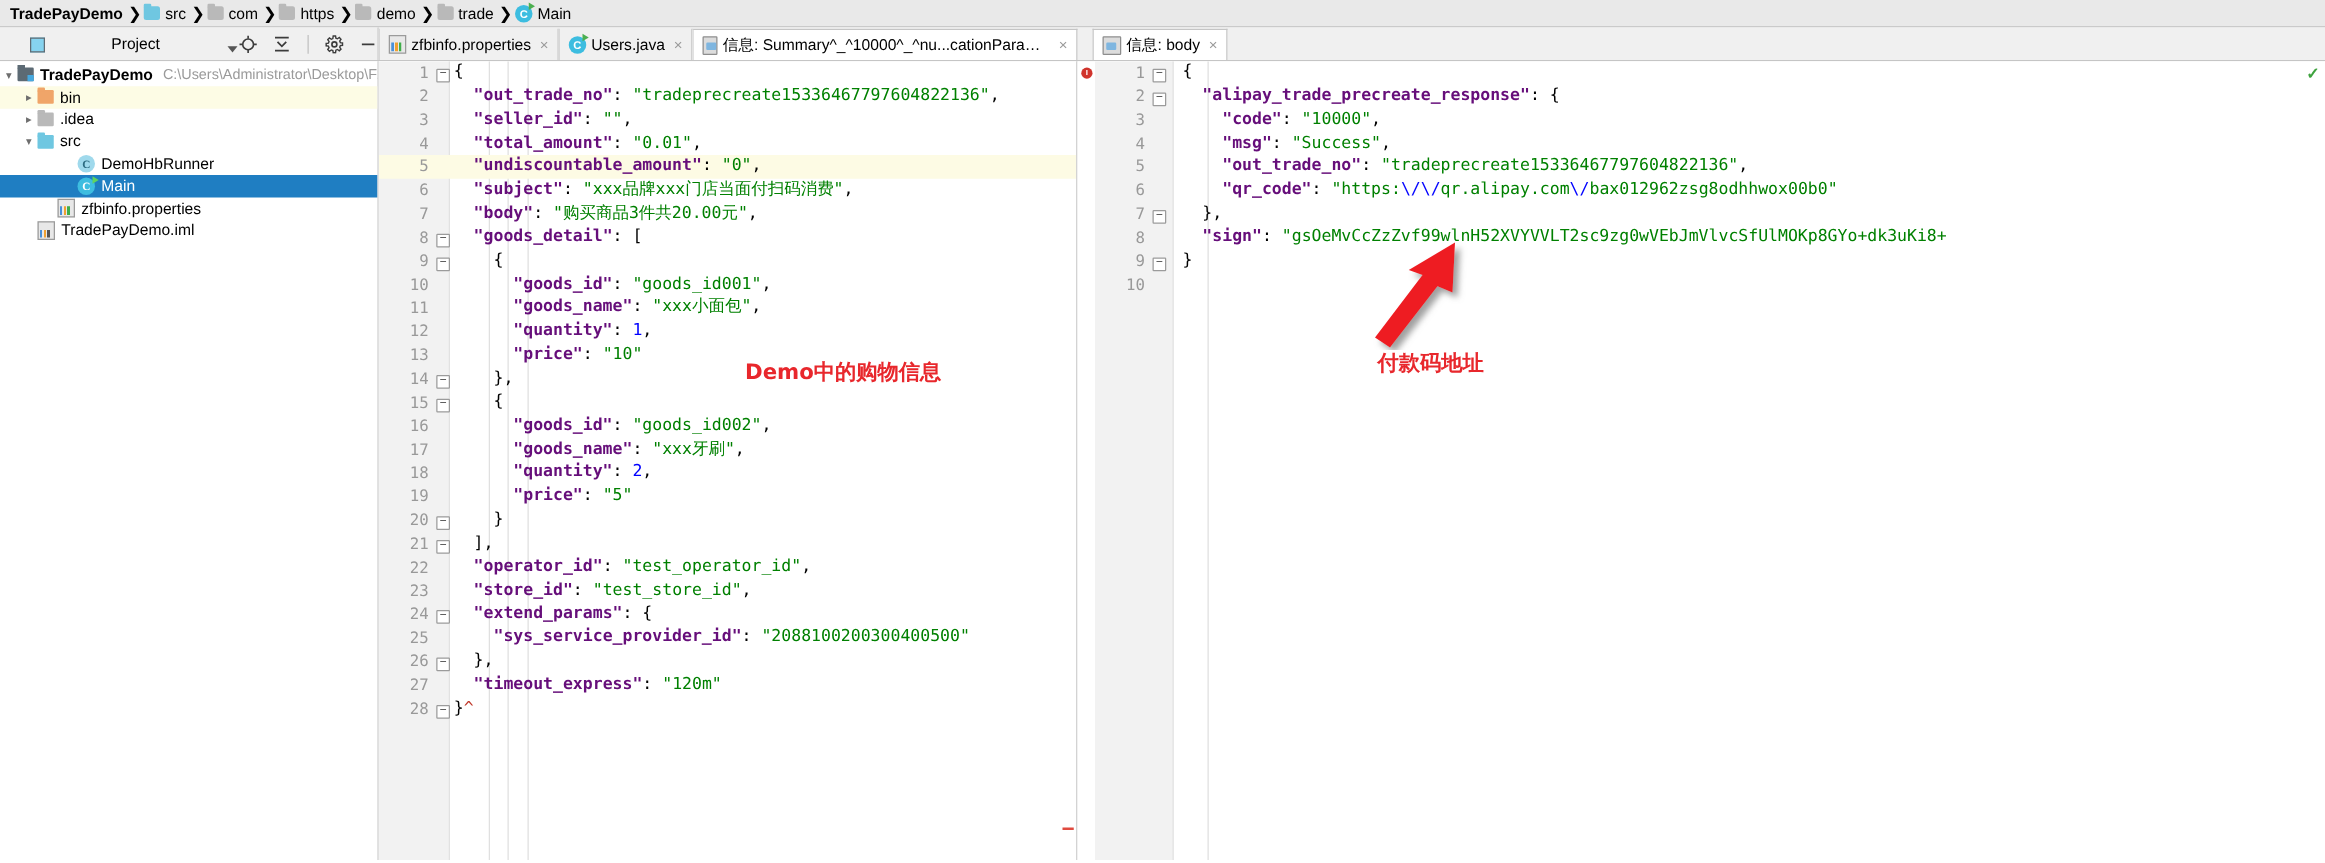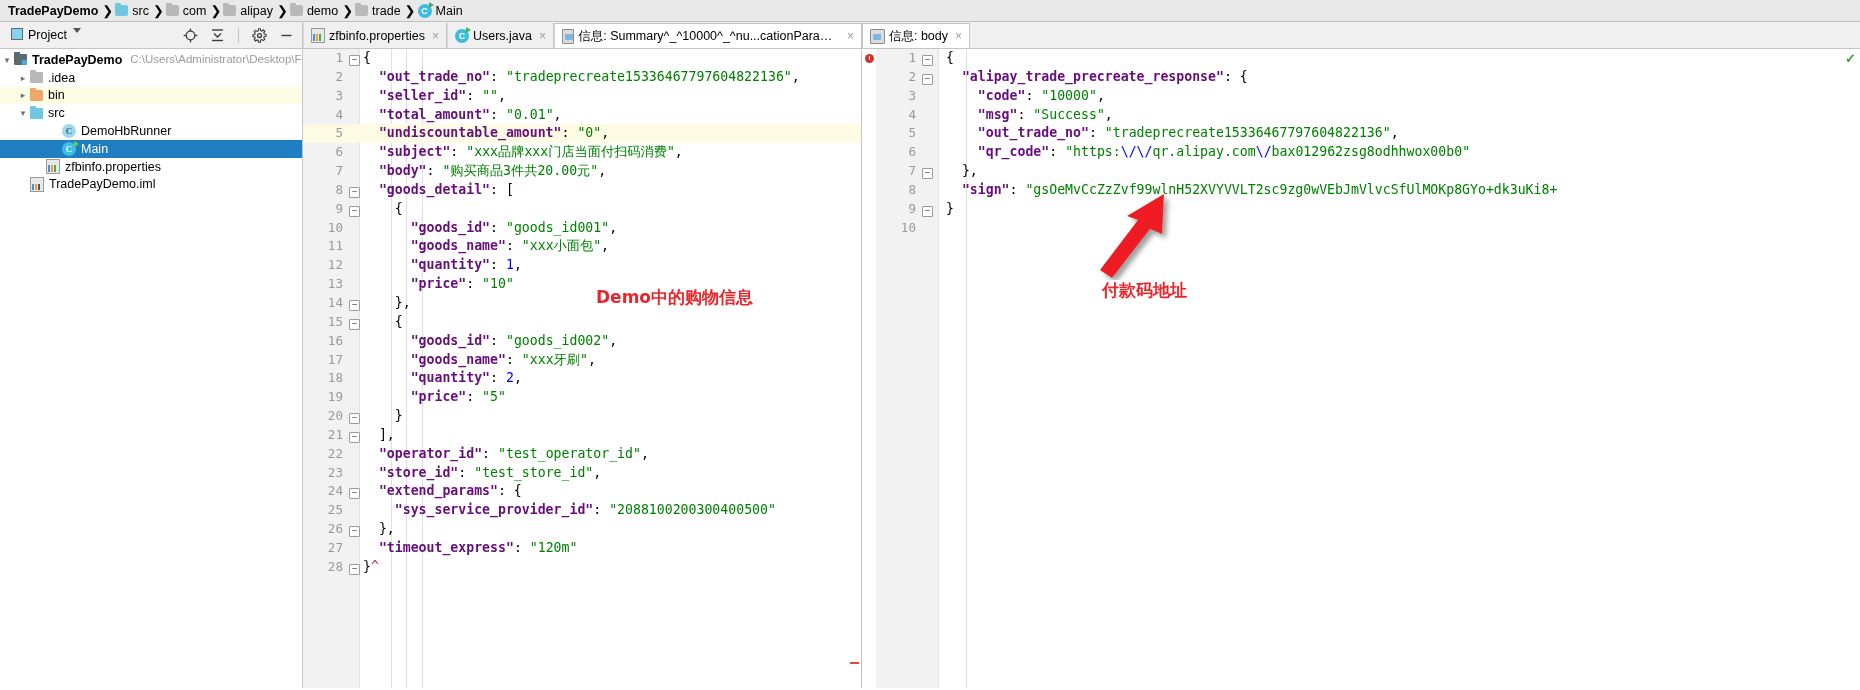--- a/index.html
+++ b/index.html
@@ -24,21 +24,21 @@
   .ic-folder::before{content:"";position:absolute;left:0;top:-2px;width:6px;height:3px;background:#b9b9b9;border-radius:1px 1px 0 0;}
   .ic-folder.blue{background:#6fc7e1;}
   .ic-folder.blue::before{background:#6fc7e1;}
   .ic-class{width:14px;height:14px;border-radius:50%;background:#3dbde0;color:#fff;
     font-size:9px;line-height:14px;text-align:center;font-weight:bold;}
   .ic-class.run::after{content:"";position:absolute;right:-2px;top:-2px;border-left:5px solid #4caf50;border-top:3px solid transparent;border-bottom:3px solid transparent;}
 
   
   .toolrow{height:26px;background:#f0f0f0;border-bottom:1px solid #c5c5c5;display:flex;align-items:stretch;}
   .tool-left{width:303px;display:flex;align-items:center;border-right:1px solid #c5c5c5;box-sizing:border-box;background:#f0f0f0;}
-  .tool-proj{display:flex;align-items:flex-start;padding-left:11px;font-size:12.5px;}
+  .tool-proj{display:flex;align-items:flex-end;padding-left:24px;font-size:12.5px;gap:48px;}
   .sq-icon{width:12px;height:12px;border:1.5px solid #5f6b73;background:#86d3ef;margin-right:5px;box-sizing:border-box;}
   .caret{margin-left:6px;border-left:4px solid transparent;border-right:4px solid transparent;border-top:5px solid #555;}
   .tool-actions{margin-left:auto;display:flex;align-items:center;gap:10px;padding-right:7px;}
   .tb-btn{width:17px;height:17px;display:flex;align-items:center;justify-content:center;color:#3c3c3c;font-size:13px;line-height:1;}
   .tool-divider{width:1px;height:15px;background:#c0c0c0;margin:0 2px;}
 
   
   .tabs{flex:1;display:flex;align-items:flex-end;background:#f0f0f0;overflow:hidden;}
   .tab{
     height:25px;display:flex;align-items:center;padding:0 7px 0 7px;box-sizing:border-box;
@@ -149,21 +149,21 @@
         <span>src</span>
       </div>
       <span class="sep">❯</span>
       <div class="crumb">
         <span class="ic ic-folder"></span>
         <span>com</span>
       </div>
       <span class="sep">❯</span>
       <div class="crumb">
         <span class="ic ic-folder"></span>
-        <span>alipay</span>
+        <span>https</span>
       </div>
       <span class="sep">❯</span>
       <div class="crumb">
         <span class="ic ic-folder"></span>
         <span>demo</span>
       </div>
       <span class="sep">❯</span>
       <div class="crumb">
         <span class="ic ic-folder"></span>
         <span>trade</span>
@@ -222,49 +222,49 @@
         <div class="tab">
           <span class="tabicon ic-class run" style="width:14px;height:14px;border-radius:50%;background:#3dbde0;color:#fff;font-size:9px;line-height:14px;text-align:center;font-weight:bold;">C</span>
           <span style="overflow:hidden;text-overflow:ellipsis;">Users.java</span>
           <span class="x">×</span>
         </div>
         <div class="tab sel" style="max-width: 308px;">
           <span class="tabicon ic-info"></span>
           <span style="overflow:hidden;text-overflow:ellipsis;">信息: Summary^_^10000^_^nu...cationParams:biz_content=</span>
           <span class="x">×</span>
         </div>
-        <div class="tab sel" style="border-left: 1px solid rgb(197, 197, 197);">
+        <div class="tab sel" style="margin-left: 12px; border-left: 1px solid rgb(197, 197, 197);">
           <span class="tabicon ic-info"></span>
           <span style="overflow:hidden;text-overflow:ellipsis;">信息: body</span>
           <span class="x">×</span>
         </div>
       </div>
   </div>
 
   <div class="main">
 
     <div class="tree" id="tree">
         <div class="trow">
           <span style="display:inline-block;width:0px;flex:none;"></span>
           <span class="arrow down"></span>
           <span class="ticon ic-mod"></span>
           <span class="tname bold">TradePayDemo</span>
           <span class="tpath">C:\Users\Administrator\Desktop\F2F付</span>
         </div>
-        <div class="trow">
-          <span style="display:inline-block;width:16px;flex:none;"></span>
-          <span class="arrow right"></span>
-          <span class="ticon ic-folder2"></span>
-          <span class="tname">.idea</span>
-        </div>
         <div class="trow highlight">
           <span style="display:inline-block;width:16px;flex:none;"></span>
           <span class="arrow right"></span>
           <span class="ticon ic-folder2 orange"></span>
           <span class="tname">bin</span>
+        </div>
+        <div class="trow">
+          <span style="display:inline-block;width:16px;flex:none;"></span>
+          <span class="arrow right"></span>
+          <span class="ticon ic-folder2"></span>
+          <span class="tname">.idea</span>
         </div>
         <div class="trow">
           <span style="display:inline-block;width:16px;flex:none;"></span>
           <span class="arrow down"></span>
           <span class="ticon ic-folder2 blue"></span>
           <span class="tname">src</span>
         </div>
         <div class="trow">
           <span style="display:inline-block;width:48px;flex:none;"></span>
           <span class="arrow"></span>

